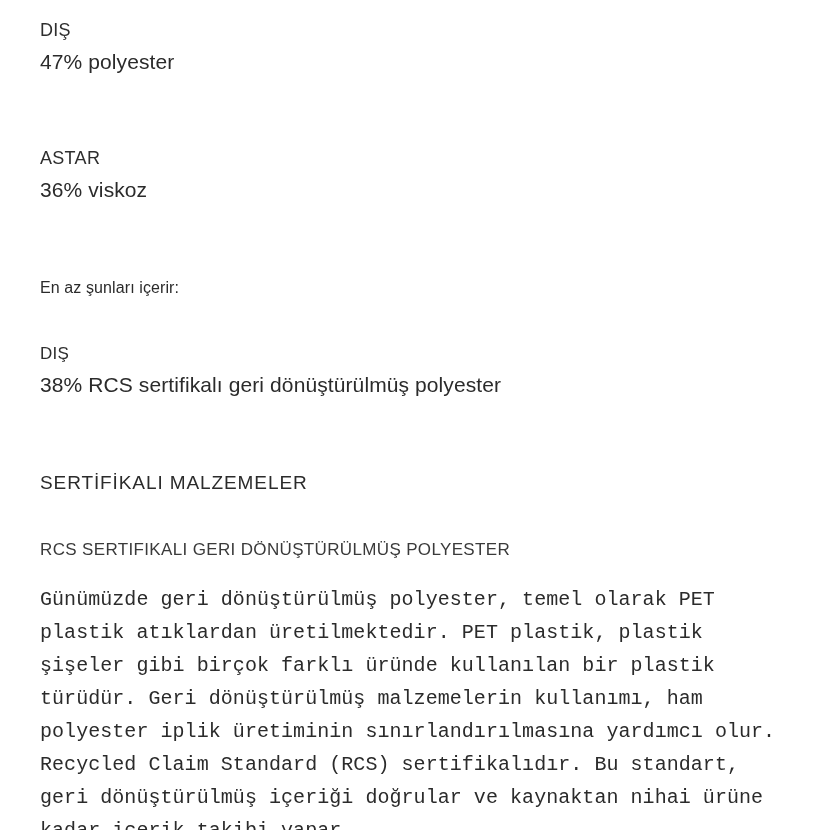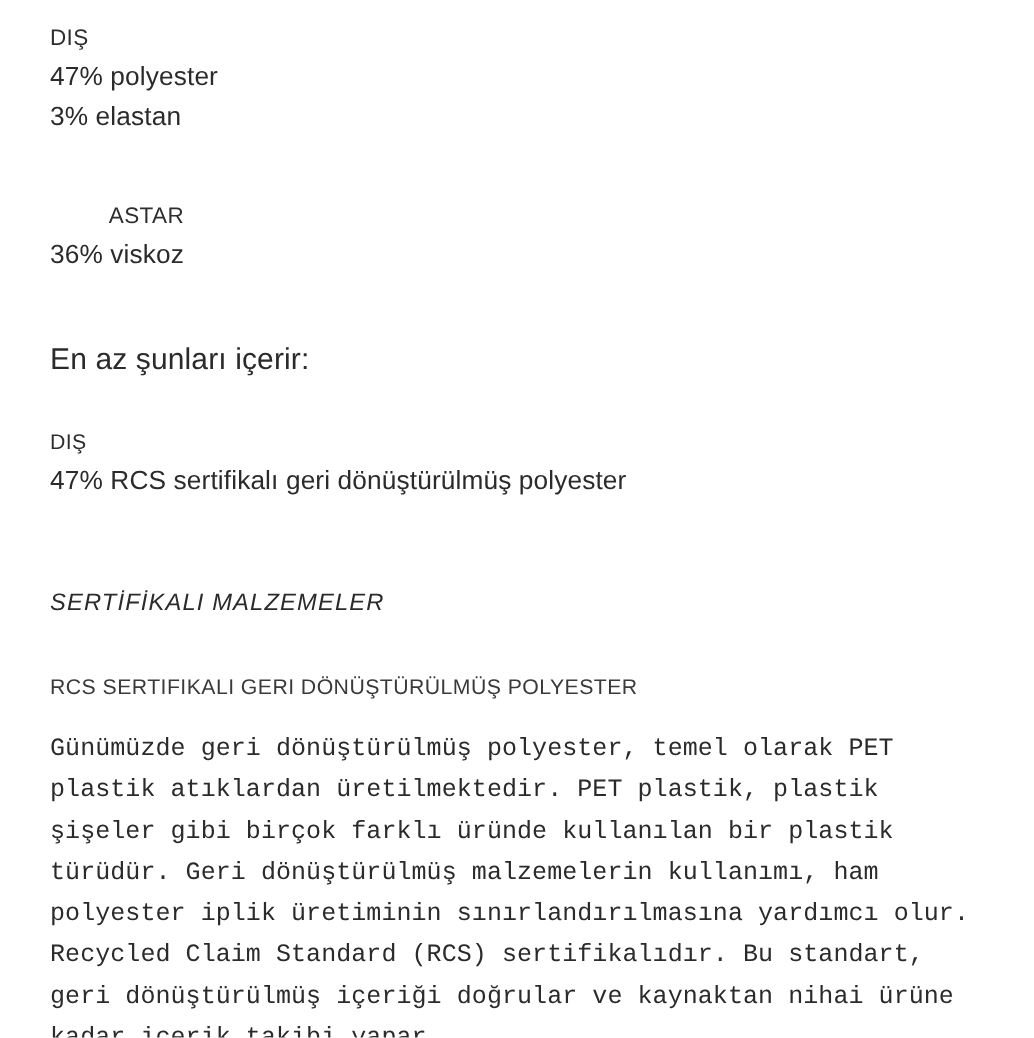--- a/index.html
+++ b/index.html
@@ -47,21 +47,21 @@
   
   .value-lg {
     font-size: 21px;
     line-height: 32px;
     letter-spacing: 0.1px;
     color: #2b2b2b;
   }
 
   
   .intro {
-    font-size: 24px;
+    font-size: 16px;
     line-height: 32px;
     letter-spacing: 0.1px;
     color: #2b2b2b;
   }
 
   
   .label-xs {
     font-size: 17px;
     line-height: 30px;
     letter-spacing: 0.3px;
@@ -89,49 +89,48 @@
     font-size: 20px;
     line-height: 33px;
     letter-spacing: 0.05px;
     color: #2b2b2b;
     max-width: 748px;
     font-family: Liberation Mono, monospace;
   }
 
   
   .s-group-1  { position: absolute; left: 40px; top: 14px; }
-  .s-group-2  { position: absolute; left: 40px; top: 156px; text-align: right; }
+  .s-group-2  { position: absolute; left: 40px; top: 142px; }
   .s-intro    { position: absolute; left: 40px; top: 272px; }
   .s-group-3  { position: absolute; left: 40px; top: 339px; }
-  .s-heading  { position: absolute; left: 40px; top: 468px; font-style: italic; }
+  .s-heading  { position: absolute; left: 40px; top: 468px; }
   .s-article  { position: absolute; left: 40px; top: 537px; }
 </style>
 </head>
 <body>
 
 <div class="page">
 
   <div class="block s-group-1">
     <div class="line label-sm">DIŞ</div>
     <div class="line value-lg">47% polyester</div>
-    <div class="line value-lg">3% elastan</div>
   </div>
 
   <div class="block s-group-2">
     <div class="line label-sm">ASTAR</div>
     <div class="line value-lg">36% viskoz</div>
   </div>
 
   <div class="block s-intro">
     <div class="line intro">En az şunları içerir:</div>
   </div>
 
   <div class="block s-group-3">
     <div class="line label-xs">DIŞ</div>
-    <div class="line value-lg">47% RCS sertifikalı geri dönüştürülmüş polyester</div>
+    <div class="line value-lg">38% RCS sertifikalı geri dönüştürülmüş polyester</div>
   </div>
 
   <div class="block s-heading">
     <div class="line section-heading">SERTİFİKALI MALZEMELER</div>
   </div>
 
   <div class="block s-article">
     <div class="line sub-heading">RCS SERTIFIKALI GERI DÖNÜŞTÜRÜLMÜŞ POLYESTER</div>
     <p class="body-copy">Günümüzde geri dönüştürülmüş polyester, temel olarak PET plastik atıklardan üretilmektedir. PET plastik, plastik şişeler gibi birçok farklı üründe kullanılan bir plastik türüdür. Geri dönüştürülmüş malzemelerin kullanımı, ham polyester iplik üretiminin sınırlandırılmasına yardımcı olur. Recycled Claim Standard (RCS) sertifikalıdır. Bu standart, geri dönüştürülmüş içeriği doğrular ve kaynaktan nihai ürüne kadar içerik takibi yapar.</p>
   </div>

